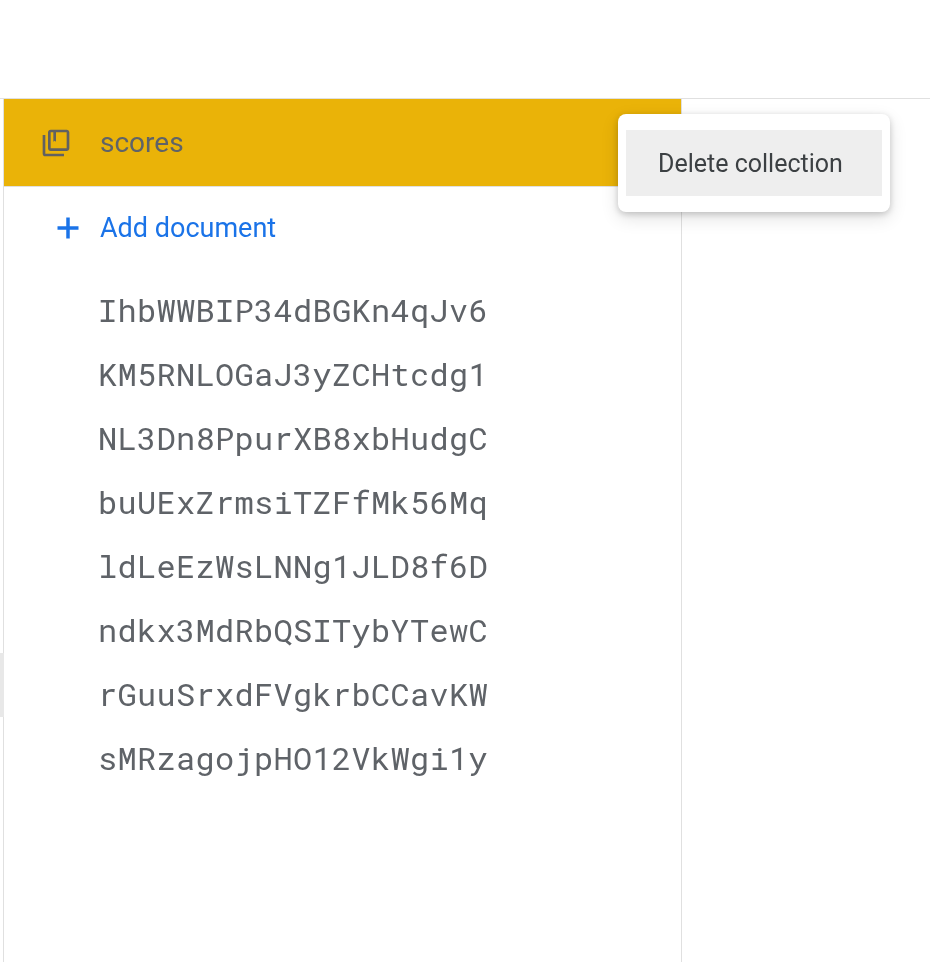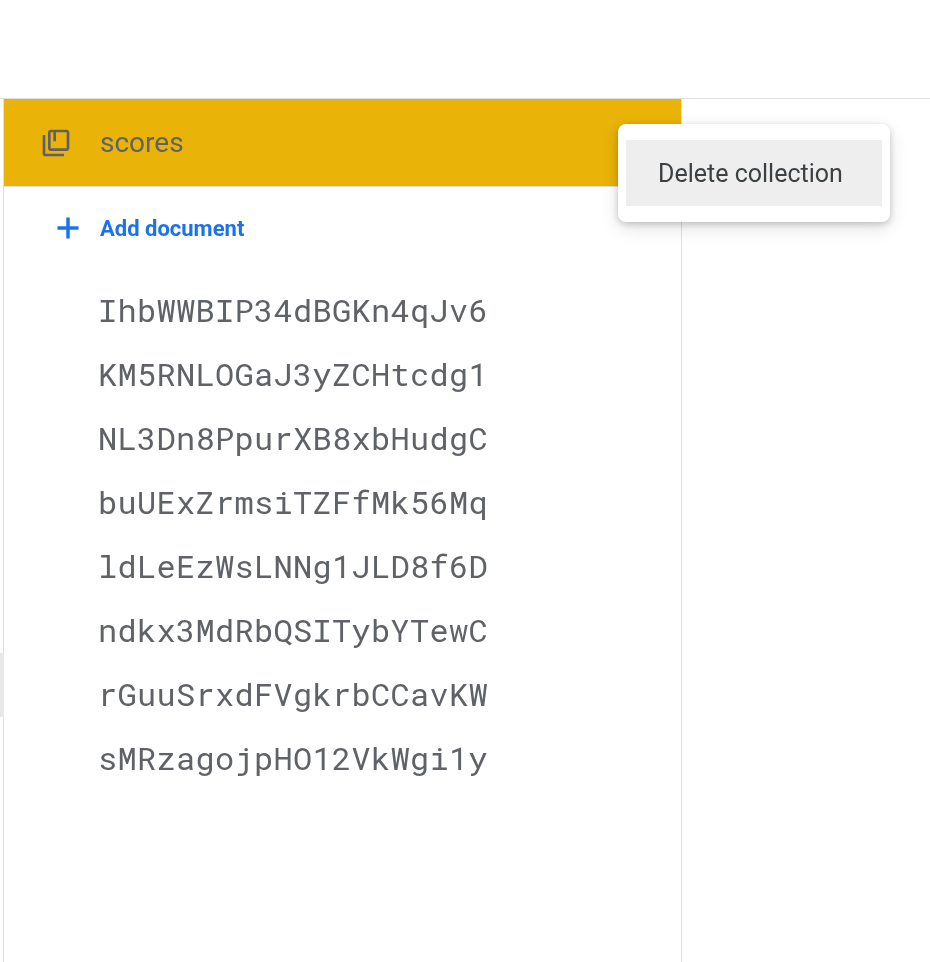--- a/index.html
+++ b/index.html
@@ -90,22 +90,22 @@
       display: flex;
       align-items: center;
       justify-content: center;
     }
     .add-icon svg {
       stroke: #1a73e8;
       stroke-width: 3;
     }
     .add-label {
       color: #1a73e8;
-      font-size: 22px;
-      font-weight: 700;
+      font-size: 27px;
+      font-weight: 400;
     }
     .doc-list {
       padding-top: 8px;
     }
     .doc-item {
       height: 64px;
       display: flex;
       align-items: center;
       padding-left: 94px;
       cursor: pointer;
@@ -113,21 +113,21 @@
       font-size: 32px;
       color: #5f6368;
       letter-spacing: 0.3px;
     }
     .right-panel {
       flex: 1;
       background: #ffffff;
     }
     .context-menu {
       position: absolute;
-      top: 124px;
+      top: 114px;
       left: 618px;
       background: #ffffff;
       border-radius: 8px;
       box-shadow: 0 2px 6px rgba(0,0,0,0.18), 0 6px 18px rgba(0,0,0,0.12);
       padding: 16px 8px;
       min-width: 272px;
     }
     .context-menu-item {
       height: 66px;
       display: flex;

